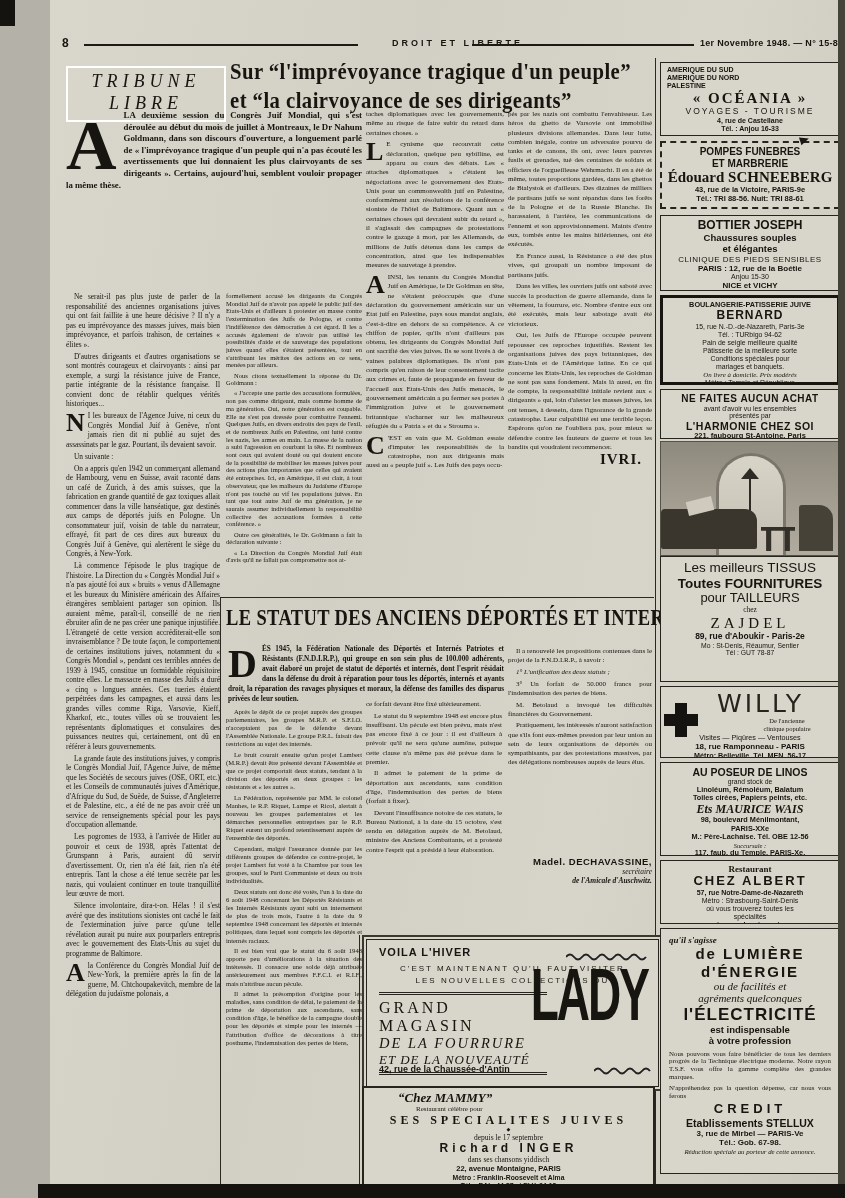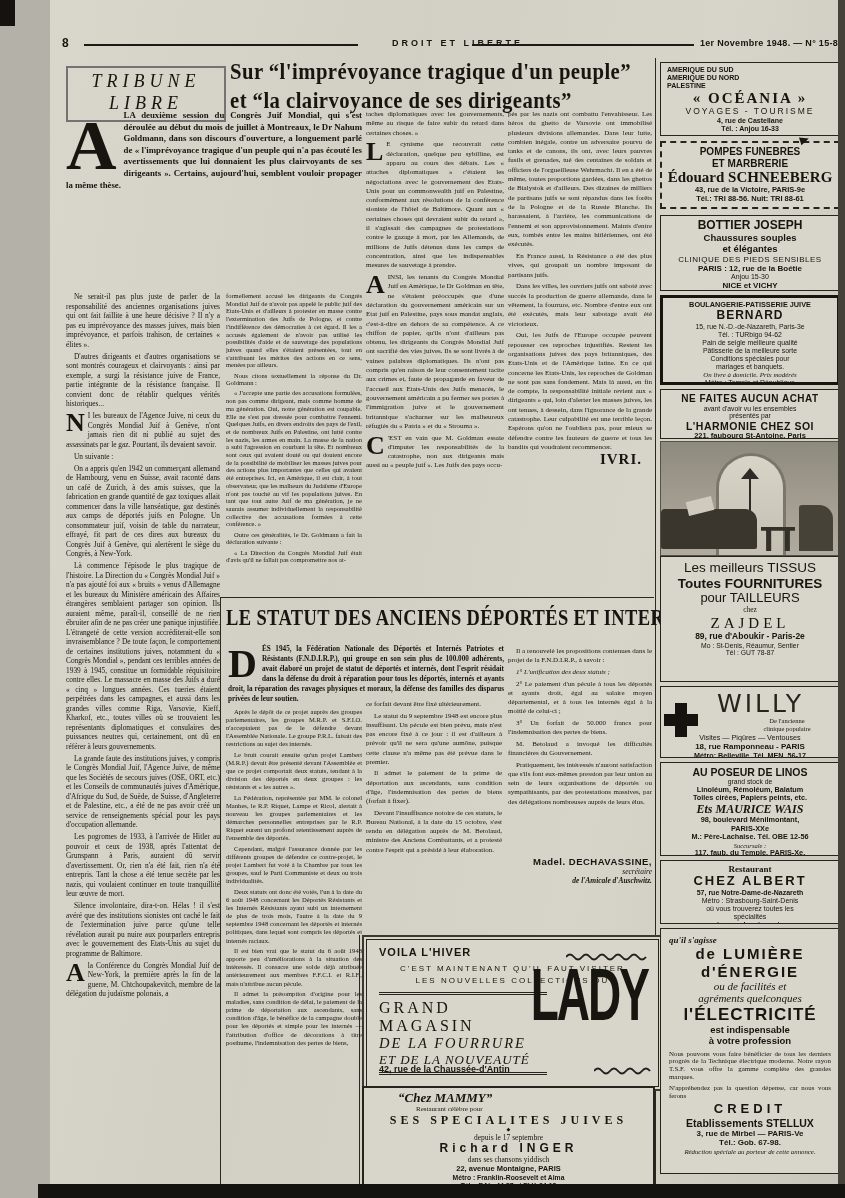--- a/index.html
+++ b/index.html
@@ -13,21 +13,21 @@
   .edge-right{left:838px;top:0;width:7px;height:1198px;background:#45423a;}
   .edge-bottom{left:38px;top:1184px;width:807px;height:14px;background:#15130f;}
   .pen-mark{left:800px;top:136px;width:0;height:0;border-top:4px solid transparent;
             border-bottom:4px solid transparent;border-left:9px solid #1a1813;transform:rotate(-18deg);}
   
   .pagenum{left:62px;top:36px;font:700 12px "Liberation Sans",sans-serif;}
   .rule{background:#1c1a15;height:2px;}
   .masthead{left:362px;top:38px;font:700 9px "Liberation Sans",sans-serif;letter-spacing:3px;margin-left:30px;}
   .issue{left:700px;top:38px;font:700 9px "Liberation Sans",sans-serif;letter-spacing:.3px;}
   
-  .kicker{left:66px;top:66px;width:156px;height:50px;border:2px solid #737373;
+  .kicker{left:66px;top:66px;width:156px;height:50px;border:2px solid #ffffff;
           font:italic 400 18px "Liberation Serif",serif;letter-spacing:5px;text-align:center;padding-top:2px;}
   .kicker div{line-height:22px;}
   .headline{left:230px;top:57px;width:424px;}
   .headline .hl{display:inline-block;white-space:nowrap;transform:scaleX(.9);transform-origin:0 0;
           font:700 23px "Liberation Serif",serif;line-height:29px;letter-spacing:.5px;}
   
   .col p{margin:0 0 2.5px;text-indent:8px;text-align:justify;}
   .col p.noind,.col p.dcp{text-indent:0;}
   .col p.it{font-style:italic;}
   .col p.sig-right{text-align:right;font-weight:700;font-size:15px;letter-spacing:1px;padding-right:10px;}
@@ -238,21 +238,20 @@
     </div>
   <div class="abs col cB">
       <p class="noind">ce forfait devant être fixé ultérieurement.</p>
       <p>Le statut du 9 septembre 1948 est encore plus insuffisant. Un pécule est bien prévu, mais n'est pas encore fixé à ce jour : il est d'ailleurs à prévoir qu'il ne sera qu'une aumône, puisque cette clause n'a même pas été prévue dans le premier.</p>
       <p>Il admet le paiement de la prime de déportation aux ascendants, sans condition d'âge, l'indemnisation des pertes de biens (forfait à fixer).</p>
       <p>Devant l'insuffisance notoire de ces statuts, le Bureau National, à la date du 15 octobre, s'est rendu en délégation auprès de M. Betolaud, ministre des Anciens Combattants, et a protesté contre l'esprit qui a présidé à leur élaboration.</p>
     </div>
   <div class="abs col cC">
       <p>Il a renouvelé les propositions contenues dans le projet de la F.N.D.I.R.P., à savoir :</p>
       <p class="it">1° L'unification des deux statuts ;</p>
-      <p>2° Le paiement d'un pécule à tous les déportés et ayants droit, égal au salaire moyen départemental, et à tous les internés égal à la moitié de celui-ci ;</p>
       <p>3° Un forfait de 50.000 francs pour l'indemnisation des pertes de biens.</p>
       <p>M. Betolaud a invoqué les difficultés financières du Gouvernement.</p>
       <p>Pratiquement, les intéressés n'auront satisfaction que s'ils font eux-mêmes pression par leur union au sein de leurs organisations de déportés ou sympathisants, par des protestations massives, par des délégations nombreuses auprès de leurs élus.</p>
     </div>
   <div class="abs sig-block">
     <div class="sig-name">Madel. DECHAVASSINE,</div>
     <div class="sig-role">secrétaire</div>
     <div class="sig-role b">de l'Amicale d'Auschwitz.</div>
   </div>
 

